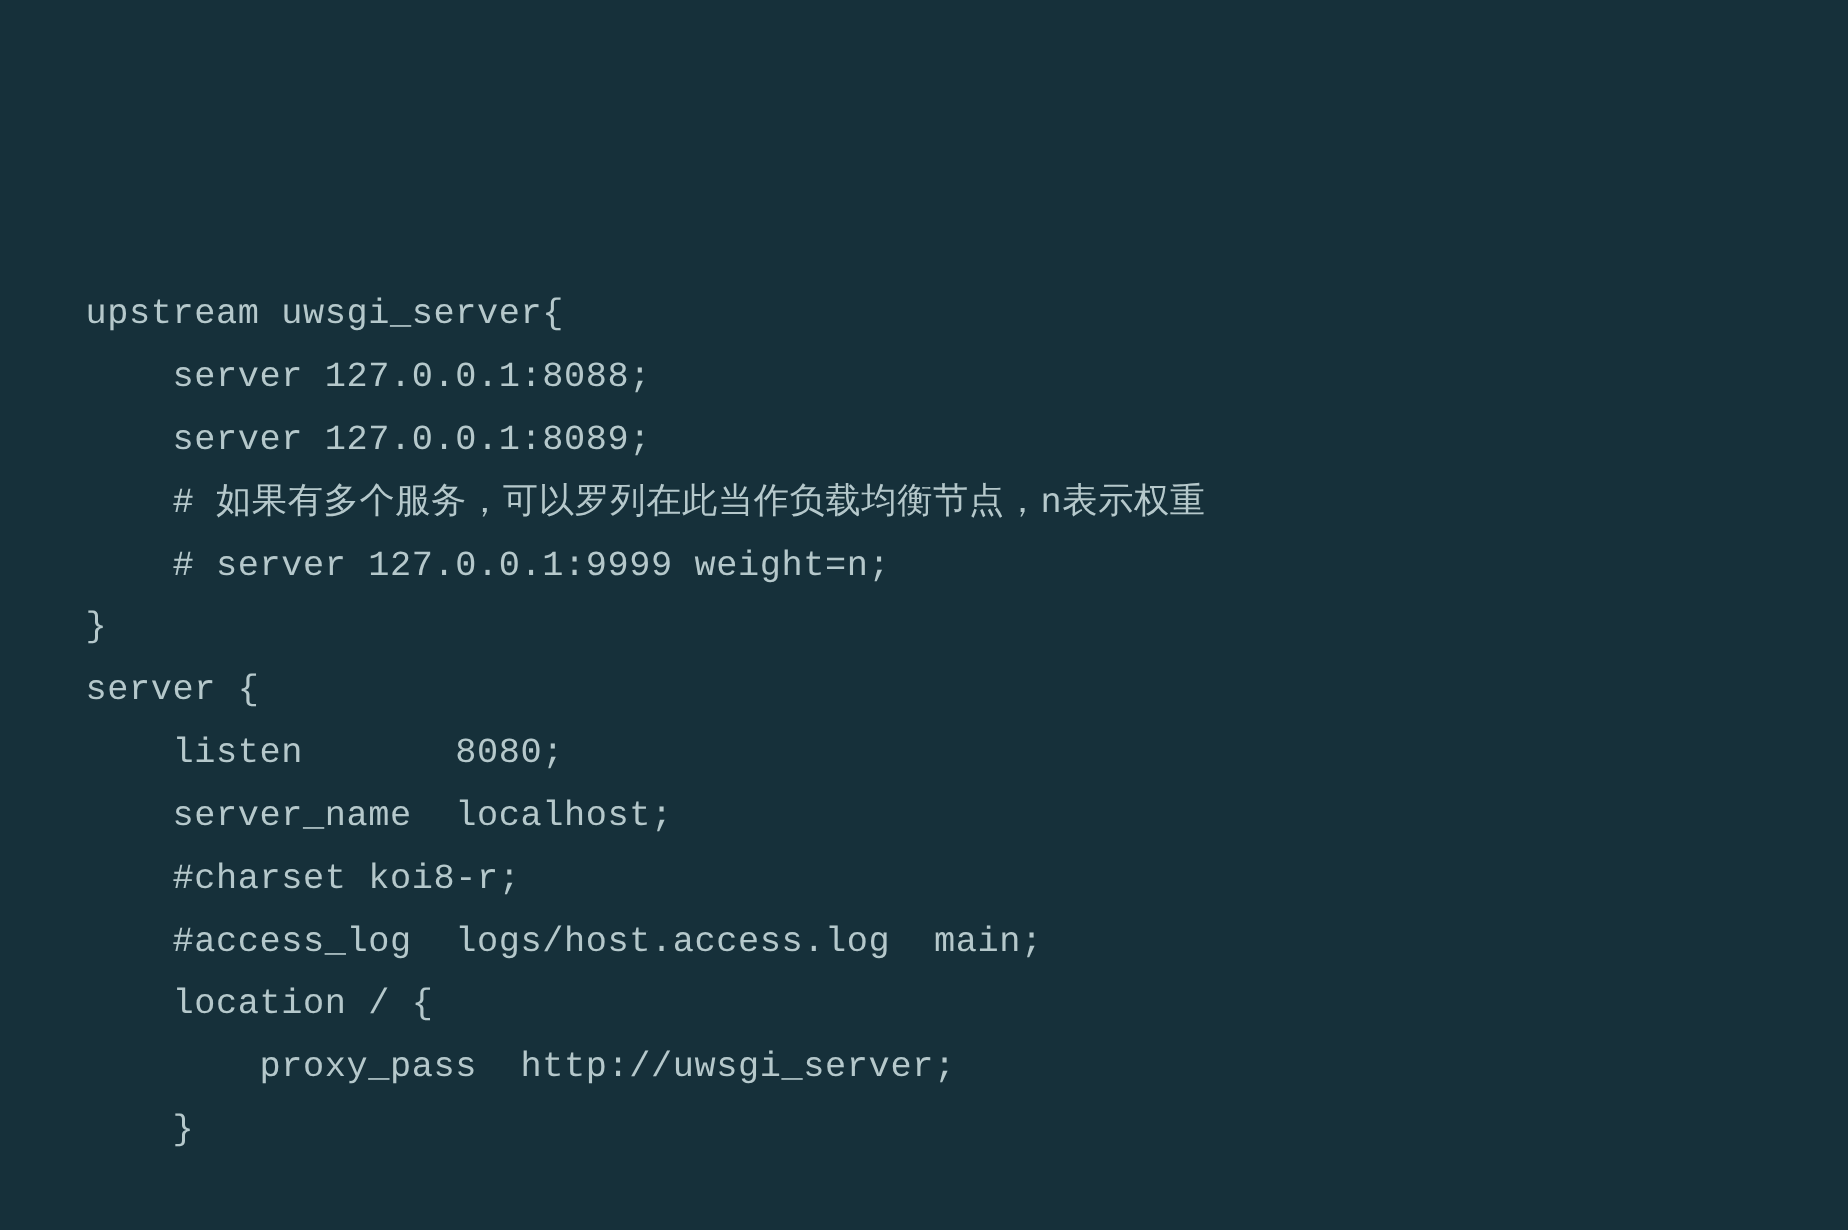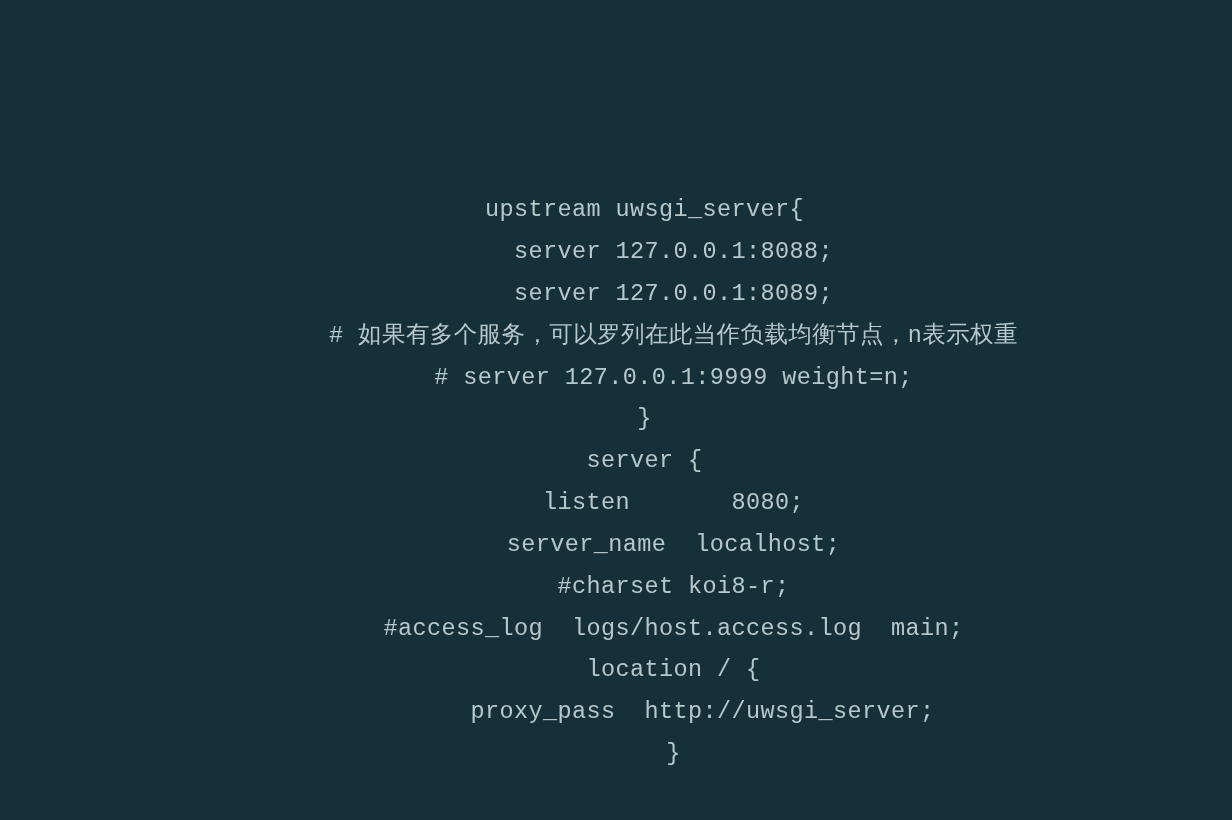--- a/index.html
+++ b/index.html
@@ -15,21 +15,20 @@
       color: #b5c8cb;
       padding: 22px 0 0 57px;
       white-space: pre;
       overflow: hidden;
       width: 1232px;
       height: 820px;
       letter-spacing: 0.4px;
     }
     .code-line {
       display: block;
-      text-align: center;
     }
   </style>
 </head>
 <body>
 
 
 
 <div><span class="code-line">upstream uwsgi_server{</span><span class="code-line">    server 127.0.0.1:8088;</span><span class="code-line">    server 127.0.0.1:8089;</span><span class="code-line">    # 如果有多个服务，可以罗列在此当作负载均衡节点，n表示权重</span><span class="code-line">    # server 127.0.0.1:9999 weight=n;</span><span class="code-line">}</span><span class="code-line"></span><span class="code-line"></span><span class="code-line">server {</span><span class="code-line">    listen       8080;</span><span class="code-line">    server_name  localhost;</span><span class="code-line"></span><span class="code-line">    #charset koi8-r;</span><span class="code-line"></span><span class="code-line">    #access_log  logs/host.access.log  main;</span><span class="code-line"></span><span class="code-line">    location / {</span><span class="code-line">        proxy_pass  http://uwsgi_server;</span><span class="code-line">    }</span></div>
 
 

